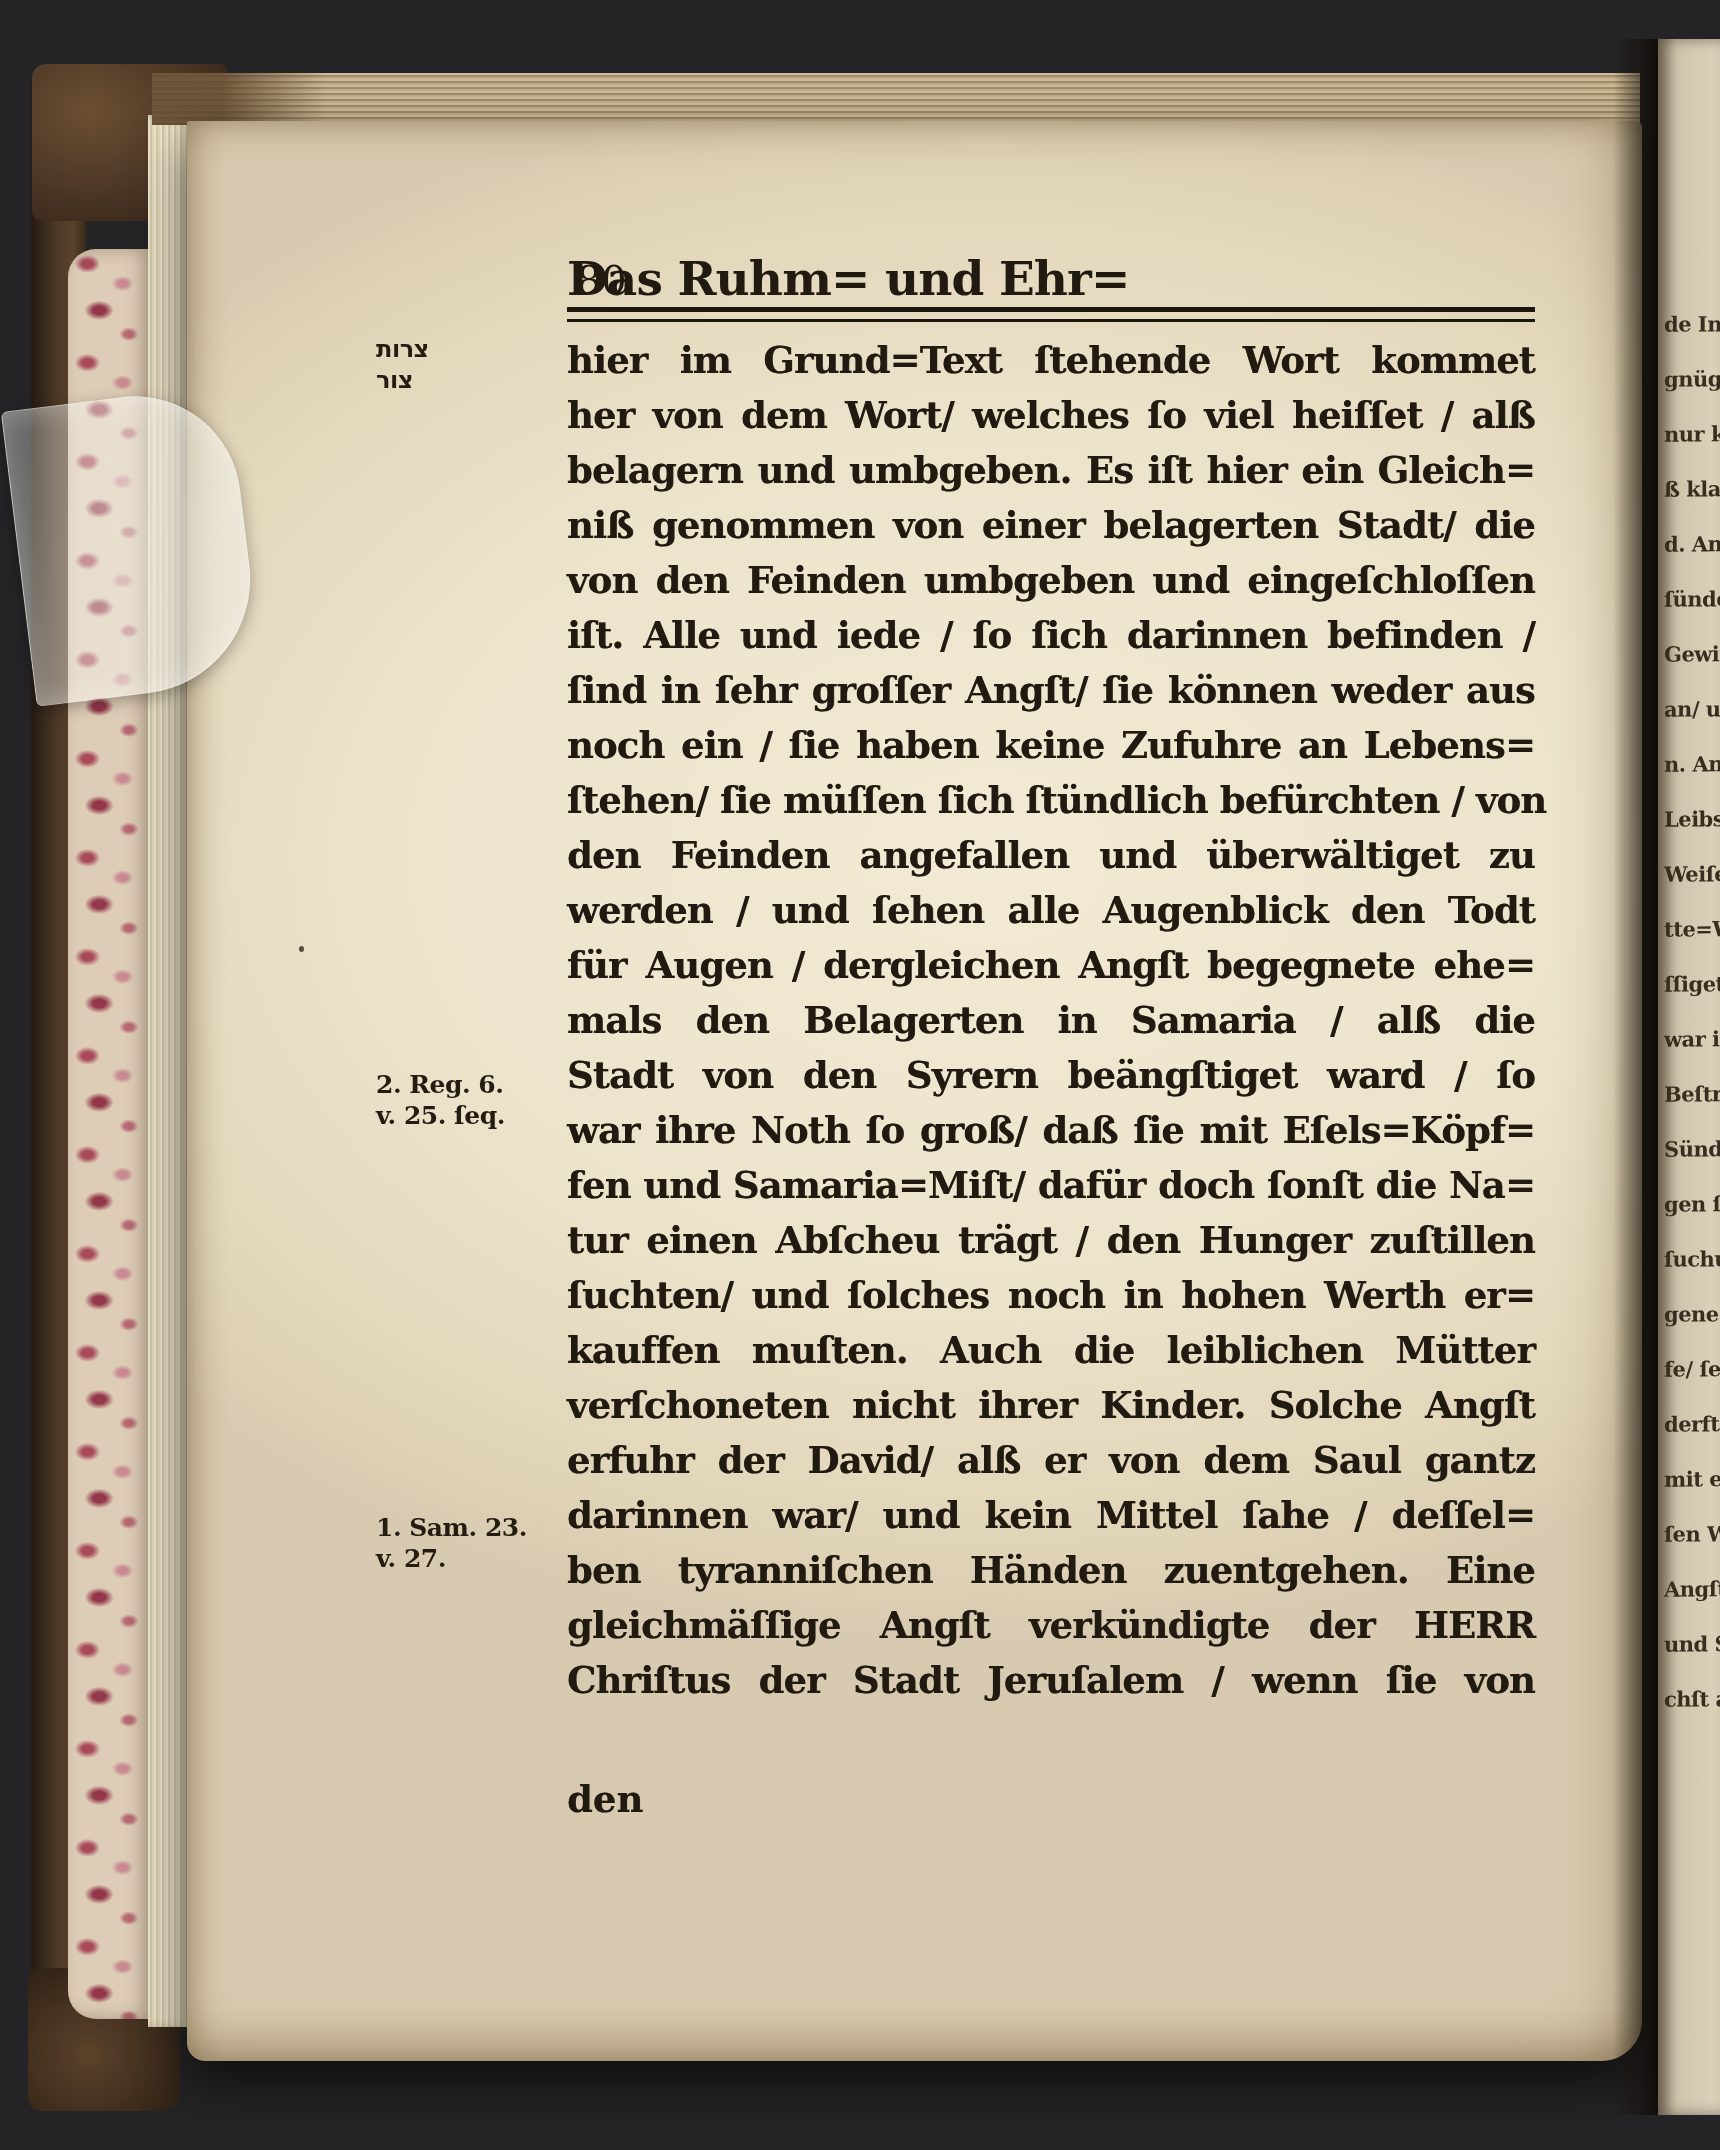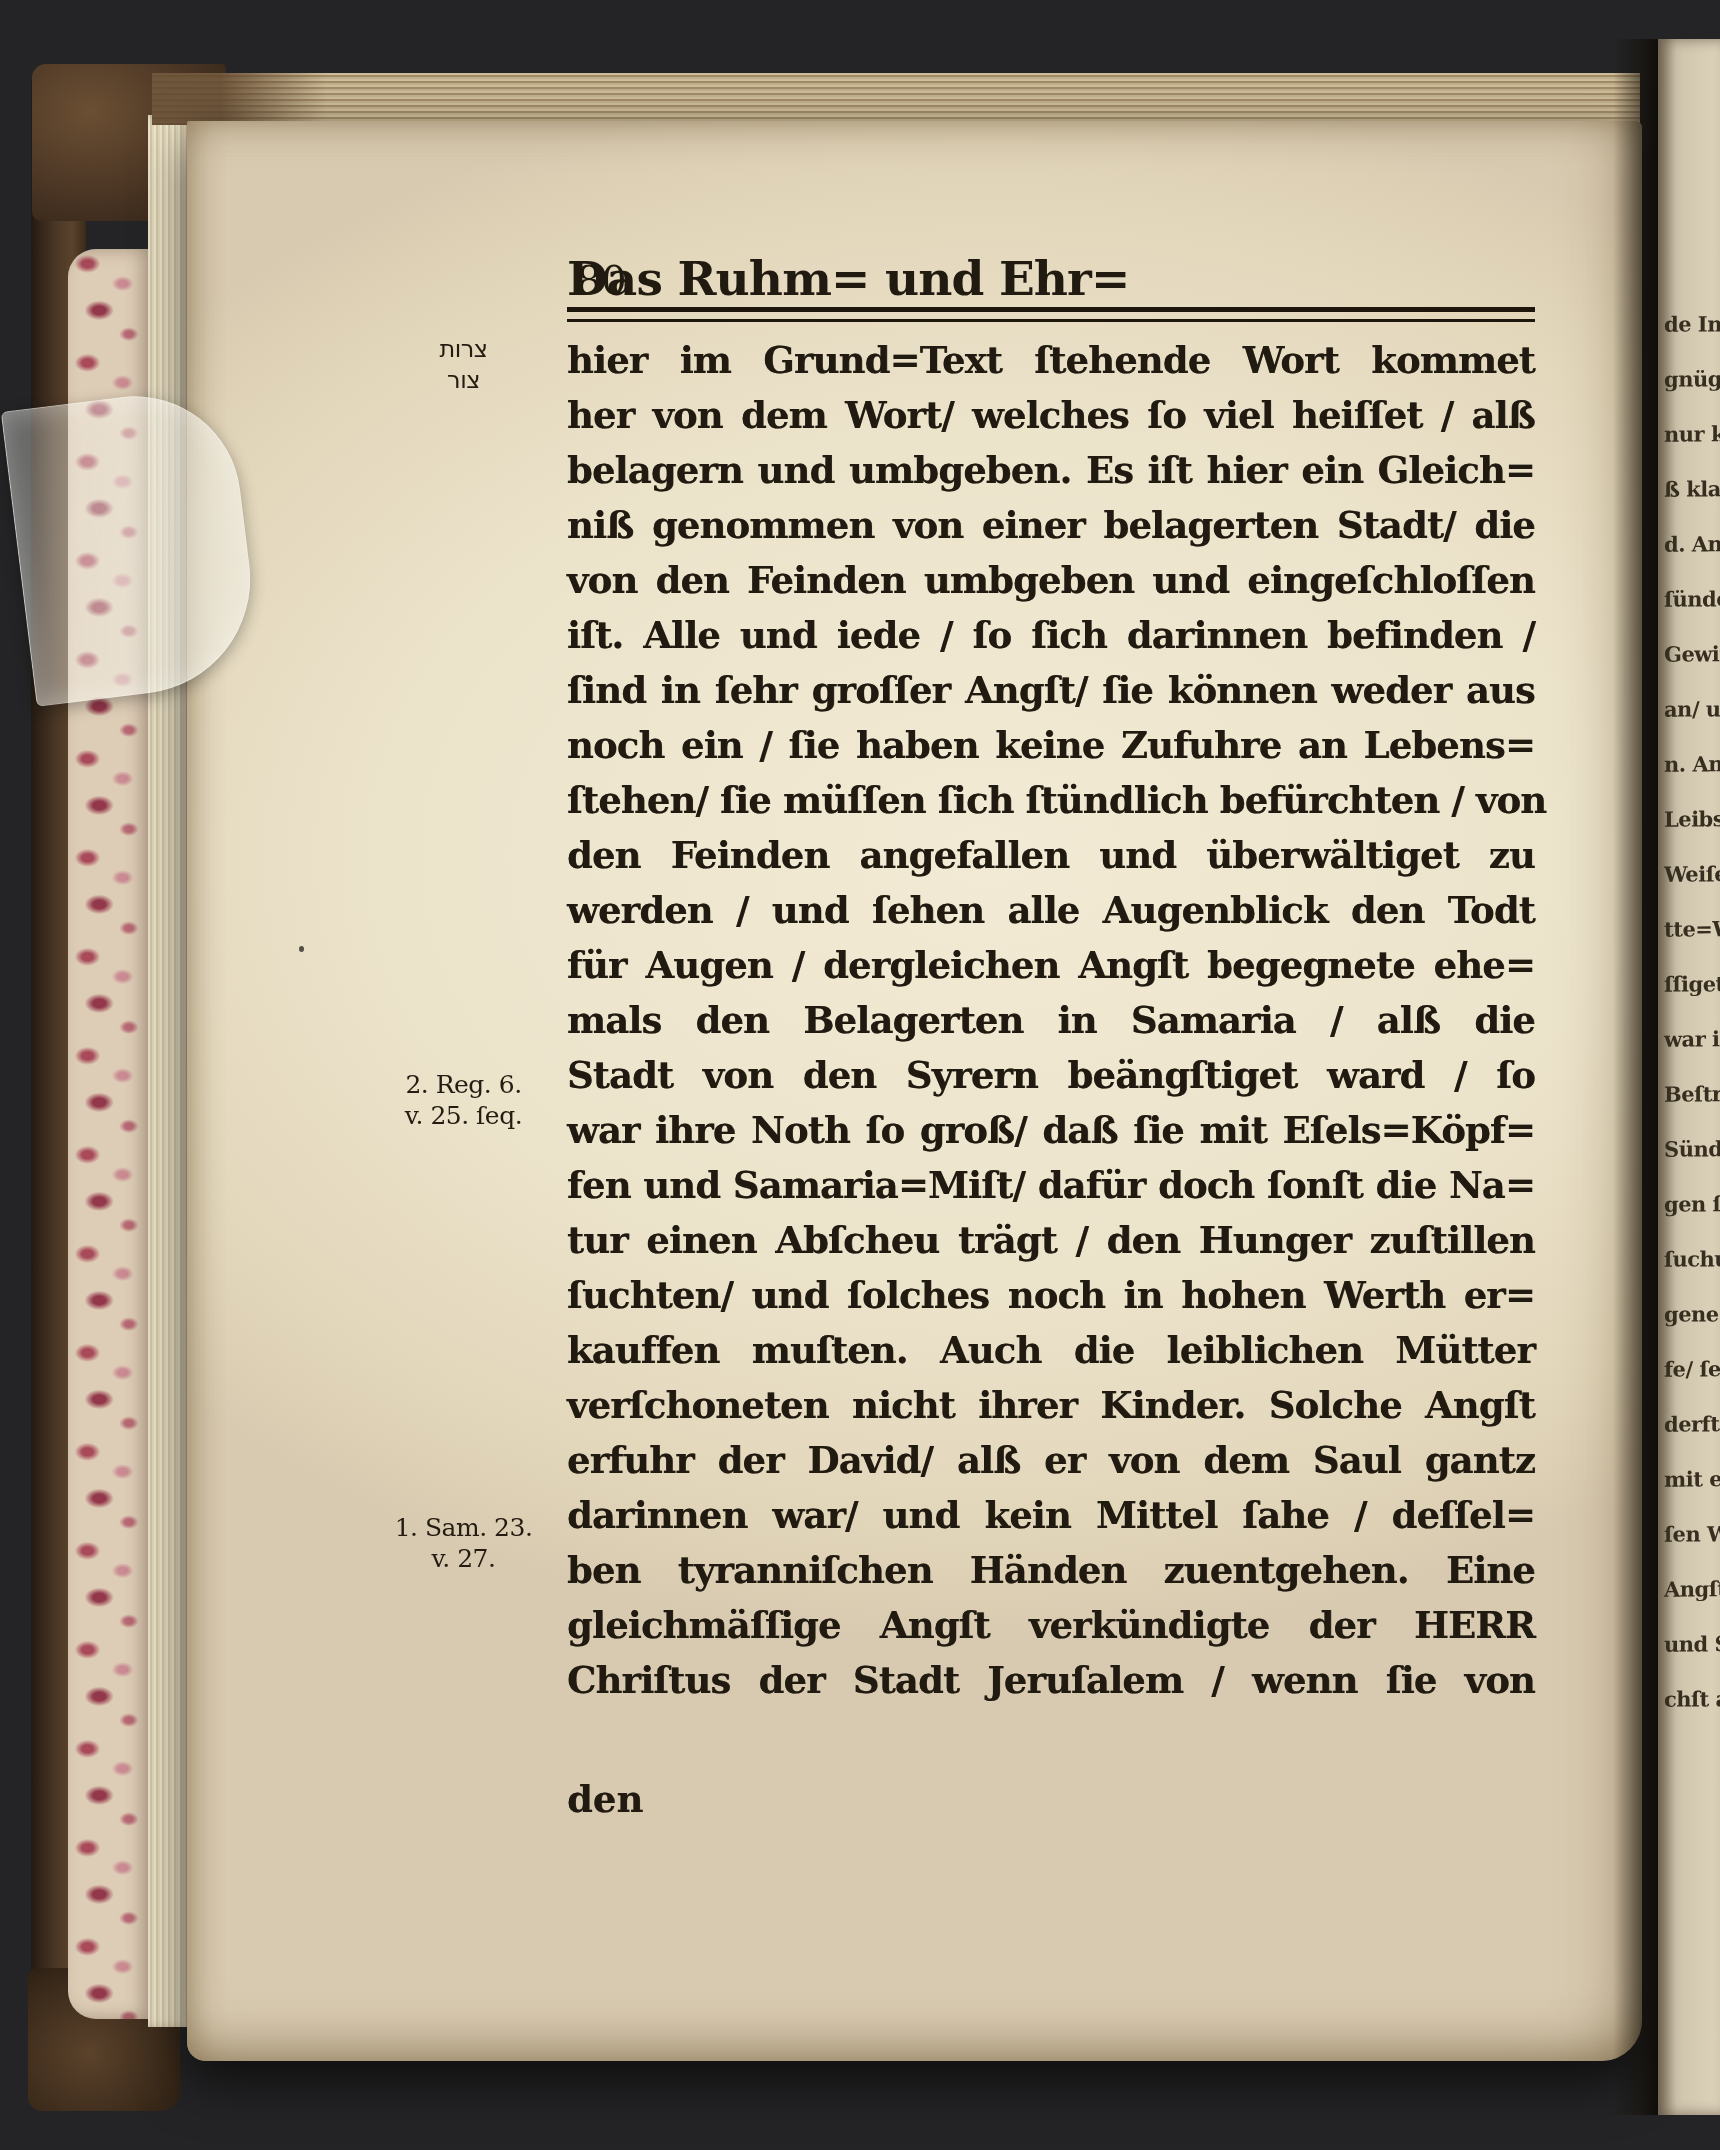--- a/index.html
+++ b/index.html
@@ -58,22 +58,22 @@
   .rule-top{top:186px;height:4.6px;}
   .rule-bottom{top:198px;height:2.8px;}
 
   .body-text{position:absolute;left:380px;top:212px;width:968px;}
   .bodyline{height:55px;line-height:55px;font-size:37px;font-weight:bold;letter-spacing:-0.9px;
     white-space:nowrap;text-align:justify;text-align-last:justify;color:#211a10;
     text-shadow:0.3px 0 0 rgba(33,26,16,.65);}
   .catchword{position:absolute;left:380px;top:1651px;width:880px;text-align:left;
     font-size:37px;font-weight:bold;line-height:55px;text-shadow:0.3px 0 0 rgba(33,26,16,.65);}
 
-  .margin-note{position:absolute;width:175px;text-align:center;font-size:25px;line-height:31px;
-    font-weight:normal;letter-spacing:-0.5px;color:#241c10;}
+  .margin-note{position:absolute;width:175px;text-align:left;font-size:25px;line-height:31px;
+    font-weight:bold;letter-spacing:-0.5px;color:#241c10;}
   .margin-note-hebrew{font-family:"DejaVu Sans", sans-serif;font-size:24px;direction:rtl;}
   .mn-0{left:189px;top:213px;}
   .mn-1{left:189px;top:948px;}
   .mn-2{left:189px;top:1391px;}
 
   .speck{position:absolute;left:112px;top:825px;width:5px;height:6px;border-radius:50%;
     background:#3a342b;opacity:.85;}
 
   
   .gutter-shadow{position:absolute;left:1613px;top:39px;width:46px;height:2076px;

